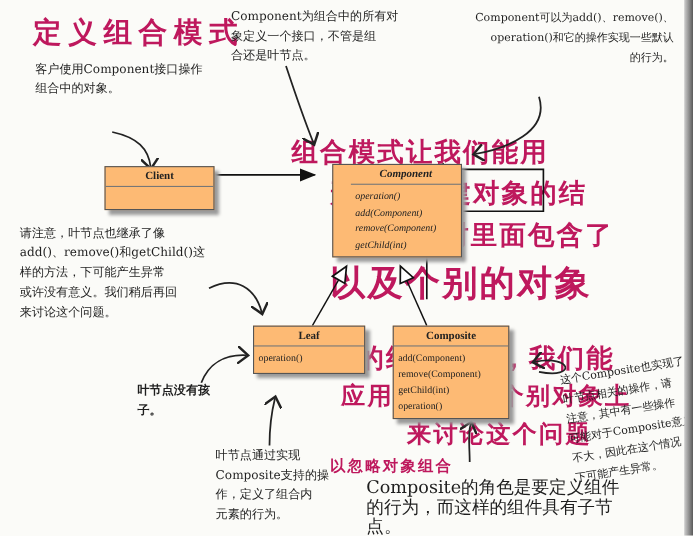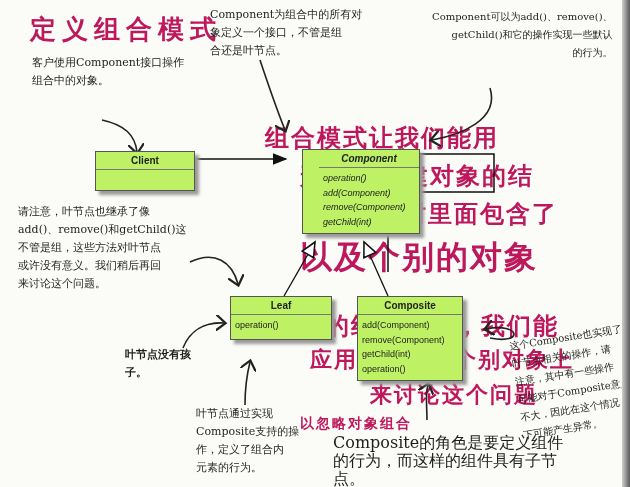--- a/index.html
+++ b/index.html
@@ -1,21 +1,21 @@
 <!DOCTYPE html>
 <html><head>
 <meta charset="utf-8">
 <style>
   html, body { margin:0; padding:0; }
   body { width:630px; height:487px; background:#fbfbf8; position:relative; overflow:hidden;
          font-family:"DejaVu Sans", sans-serif; color:#222; }
   .ghost { position:absolute; color:#be185d; font-weight:bold; font-family:"DejaVu Serif", serif; pointer-events:none; }
   .note { position:absolute; font-family:"DejaVu Serif", serif; font-size:11px; line-height:18px; color:#1e1e1e; }
-  .uml { position:absolute; background:#bef264; border:1px solid #555; box-shadow:4px 4px 3px #9a9a9a;
-         font-family:Liberation Sans, sans-serif; font-size:9px; }
+  .uml { position:absolute; background:#fdba74; border:1px solid #555; box-shadow:4px 4px 3px #9a9a9a;
+         font-family:Liberation Serif, serif; font-size:9px; }
   .uml .hdr { text-align:center; font-weight:bold; font-size:10px; padding:3px 0 3px; border-bottom:1px solid #777; }
   .uml .body { padding:3px 4px 4px; }
   .uml .m { line-height:14.5px; }
   .italic { font-style:italic; }
   .right-edge { position:absolute; right:0; top:0; width:8px; height:487px;
                 background:linear-gradient(to right,#cfcfcf,#5a5a5a); }
   svg.lines { position:absolute; left:0; top:0; }
 </style>
 </head>
 <body>
@@ -98,28 +98,28 @@
 </div>
 
 <div class="note" style="left:210px;top:6px;">
   <div>Component为组合中的所有对</div>
   <div>象定义一个接口，不管是组</div>
   <div>合还是叶节点。</div>
 </div>
 
 <div class="note" style="left:432px;top:8px;font-size:10px;text-align:right;">
   <div>Component可以为add()、remove()、</div>
-  <div>getChild()和它的操作实现一些默认</div>
+  <div>operation()和它的操作实现一些默认</div>
   <div>的行为。</div>
 </div>
 
 <div class="note" style="left:18px;top:203px;">
   <div>请注意，叶节点也继承了像</div>
   <div>add()、remove()和getChild()这</div>
-  <div>不管是组，这些方法对叶节点</div>
+  <div>样的方法，下可能产生异常</div>
   <div>或许没有意义。我们稍后再回</div>
   <div>来讨论这个问题。</div>
 </div>
 
 <div class="note" style="left:125px;top:346px;font-weight:bold;">
   <div>叶节点没有孩</div>
   <div>子。</div>
 </div>
 
 <div class="note" style="left:196px;top:405px;">

